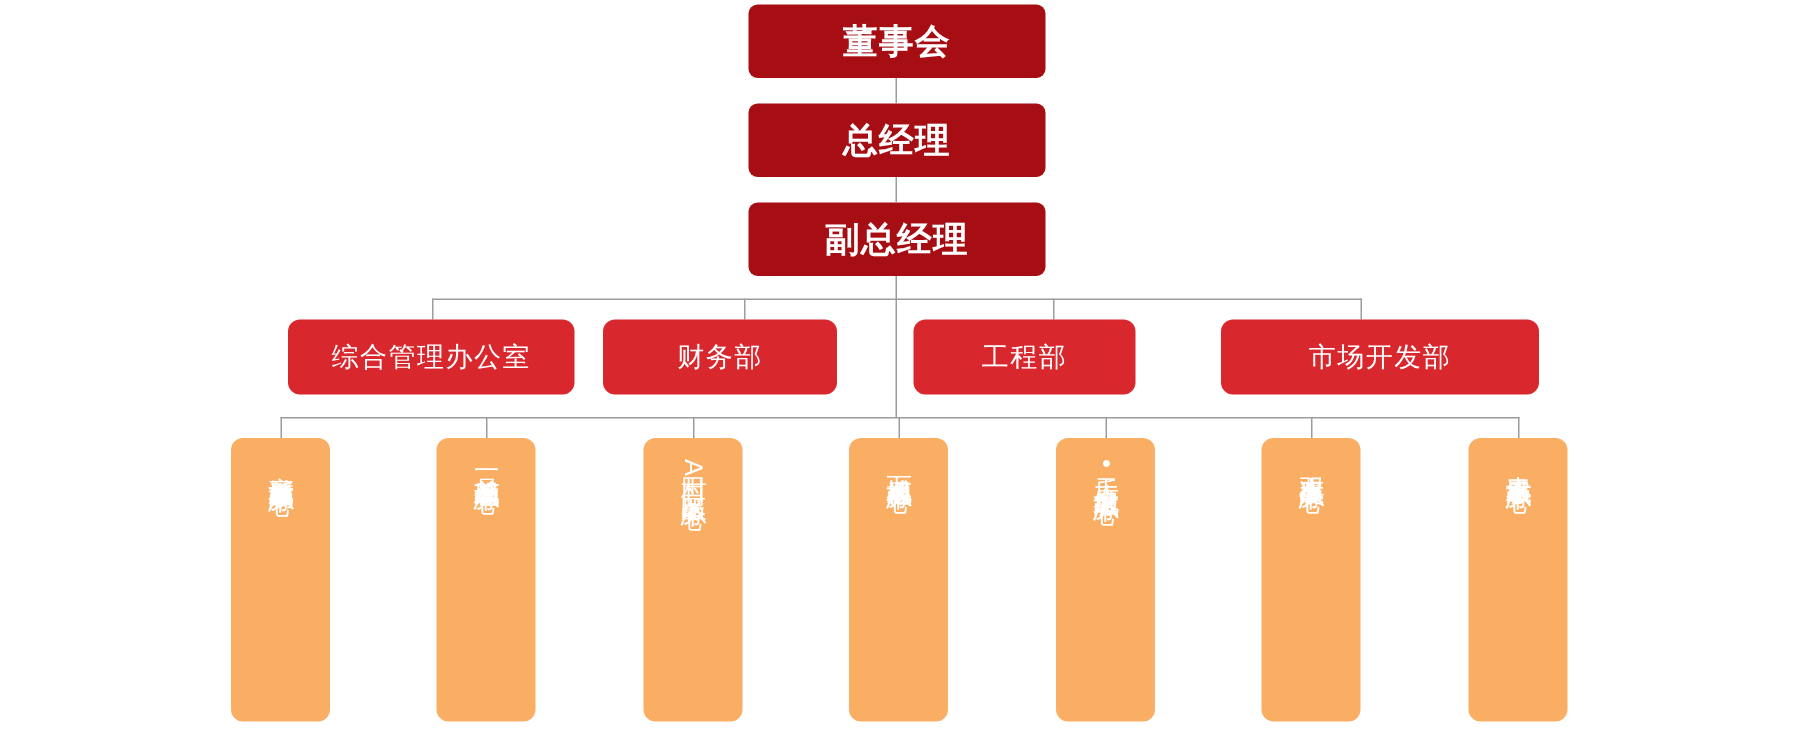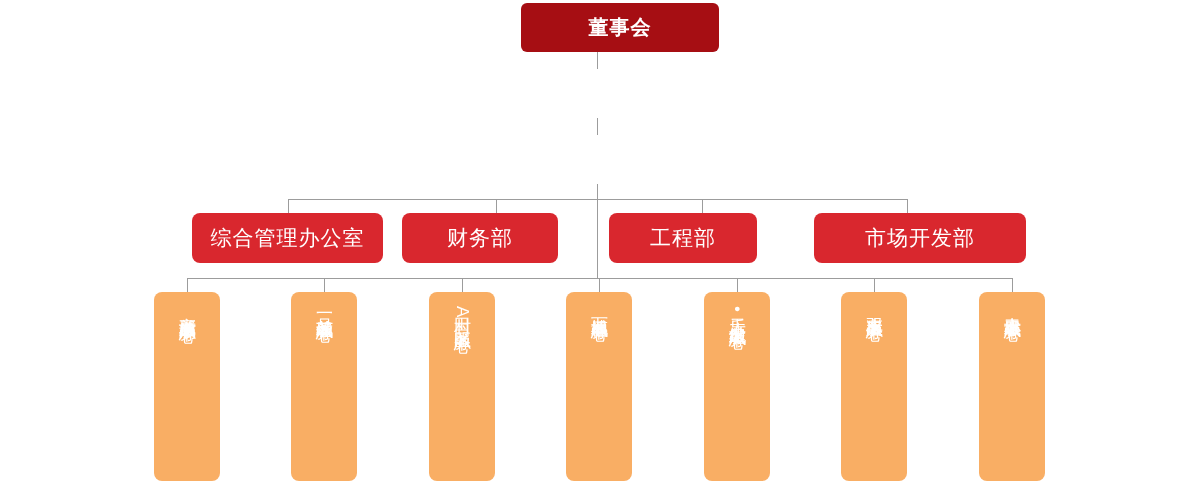--- a/index.html
+++ b/index.html
@@ -19,36 +19,36 @@
     position:absolute;
     color:var(--box-text, #ffffff);
     display:flex;
     align-items:center;
     justify-content:center;
     box-sizing:border-box;
     text-align:center;
   }
 
   .exec {
-    left:521px;
+    left:499px;
     width:198px;
     height:49px;
     background:var(--executive-box, #A60E13);
     border-radius:6px;
-    font-size:20px;
+    font-size:23px;
     font-weight:bold;
     letter-spacing:1px;
   }
 
   .dept {
     top:213px;
     height:50px;
     background:var(--department-box, #D9272E);
     border-radius:8px;
-    font-size:21px;
+    font-size:18px;
     font-weight:400;
     letter-spacing:1px;
   }
 
   .center-box {
     top:292px;
     width:66px;
     height:189px;
     background:var(--center-box, #F9AE64);
     border-radius:8px;
@@ -68,20 +68,22 @@
     position:absolute;
     background:var(--connector-line, #9C9C9C);
   }
 </style>
 </head>
 <body>
 
 <div class="canvas">
 
   <div class="box exec" style="top:3px">董事会</div>
+  <div class="box exec" style="top:69px">总经理</div>
+  <div class="box exec" style="top:135px">副总经理</div>
 
   <div class="line" style="left:597px; top:52px;  width:1px; height:17px"></div>
   <div class="line" style="left:597px; top:118px; width:1px; height:17px"></div>
 
   <div class="line" style="left:597px; top:184px; width:1px; height:94px"></div>
 
   <div class="line" style="left:288px; top:199px; width:620px; height:1px"></div>
   <div class="line" style="left:288px; top:199px; width:1px; height:14px"></div>
   <div class="line" style="left:496px; top:199px; width:1px; height:14px"></div>
   <div class="line" style="left:702px; top:199px; width:1px; height:14px"></div>

